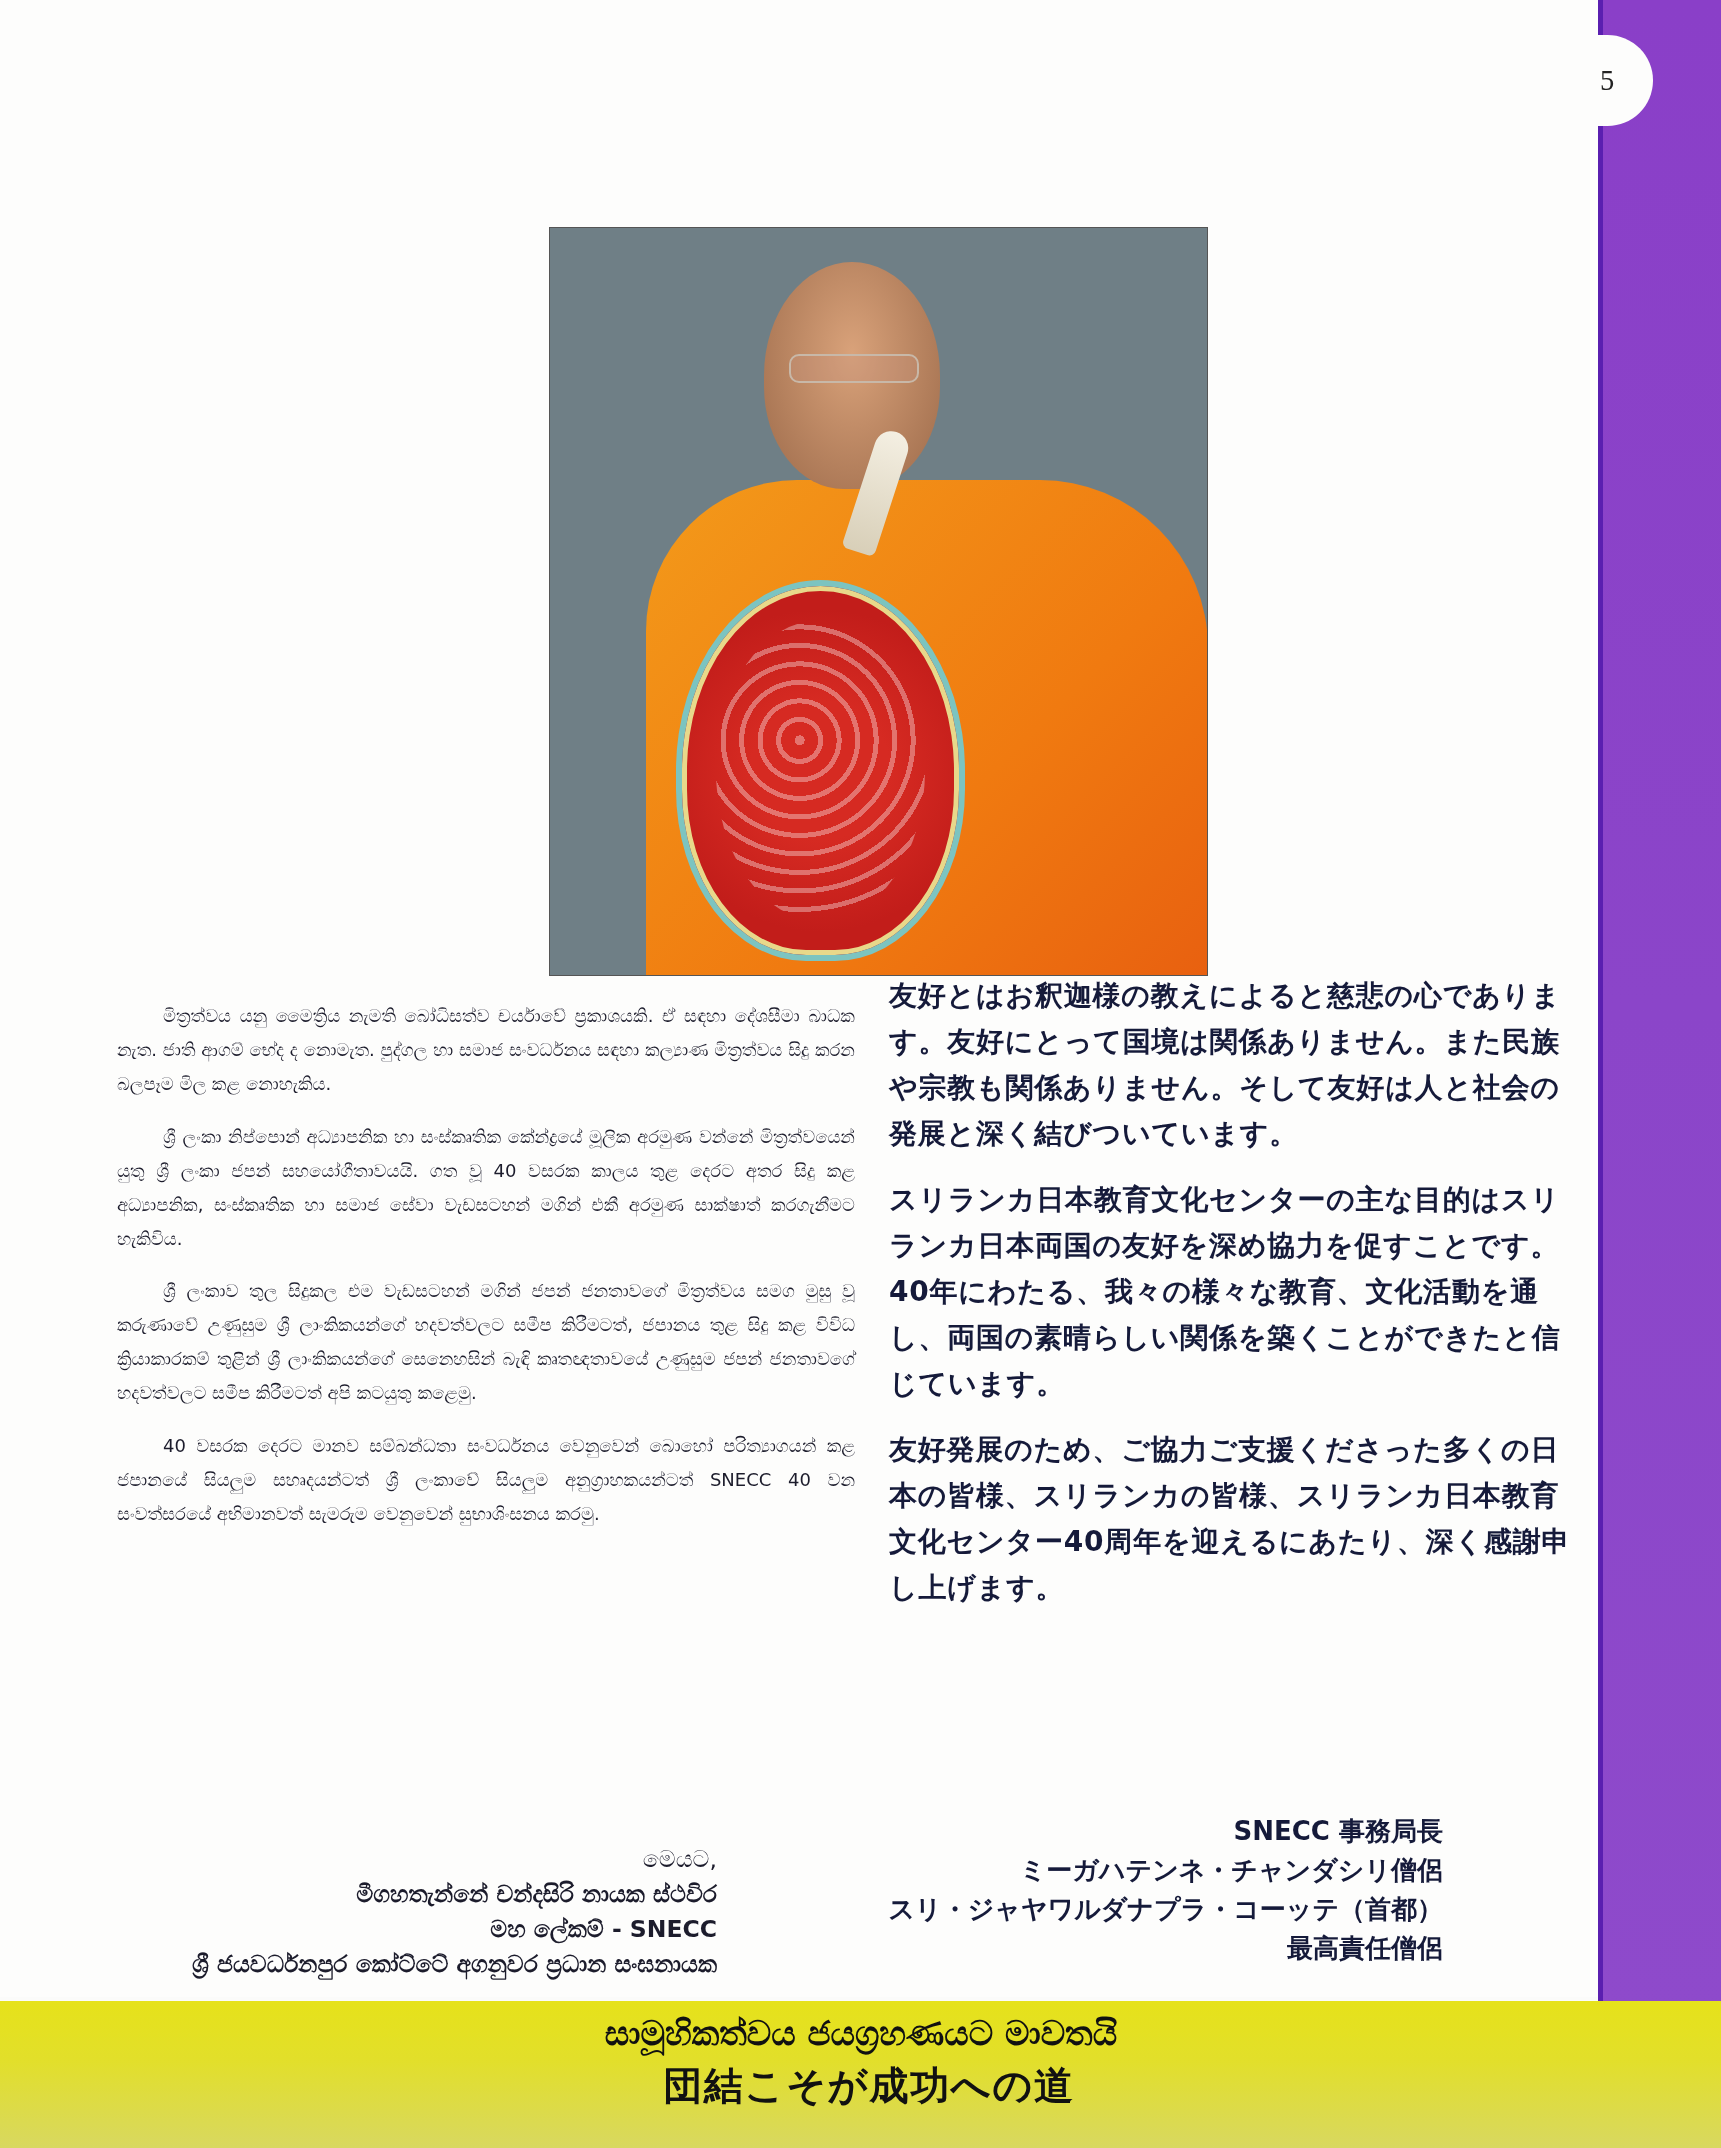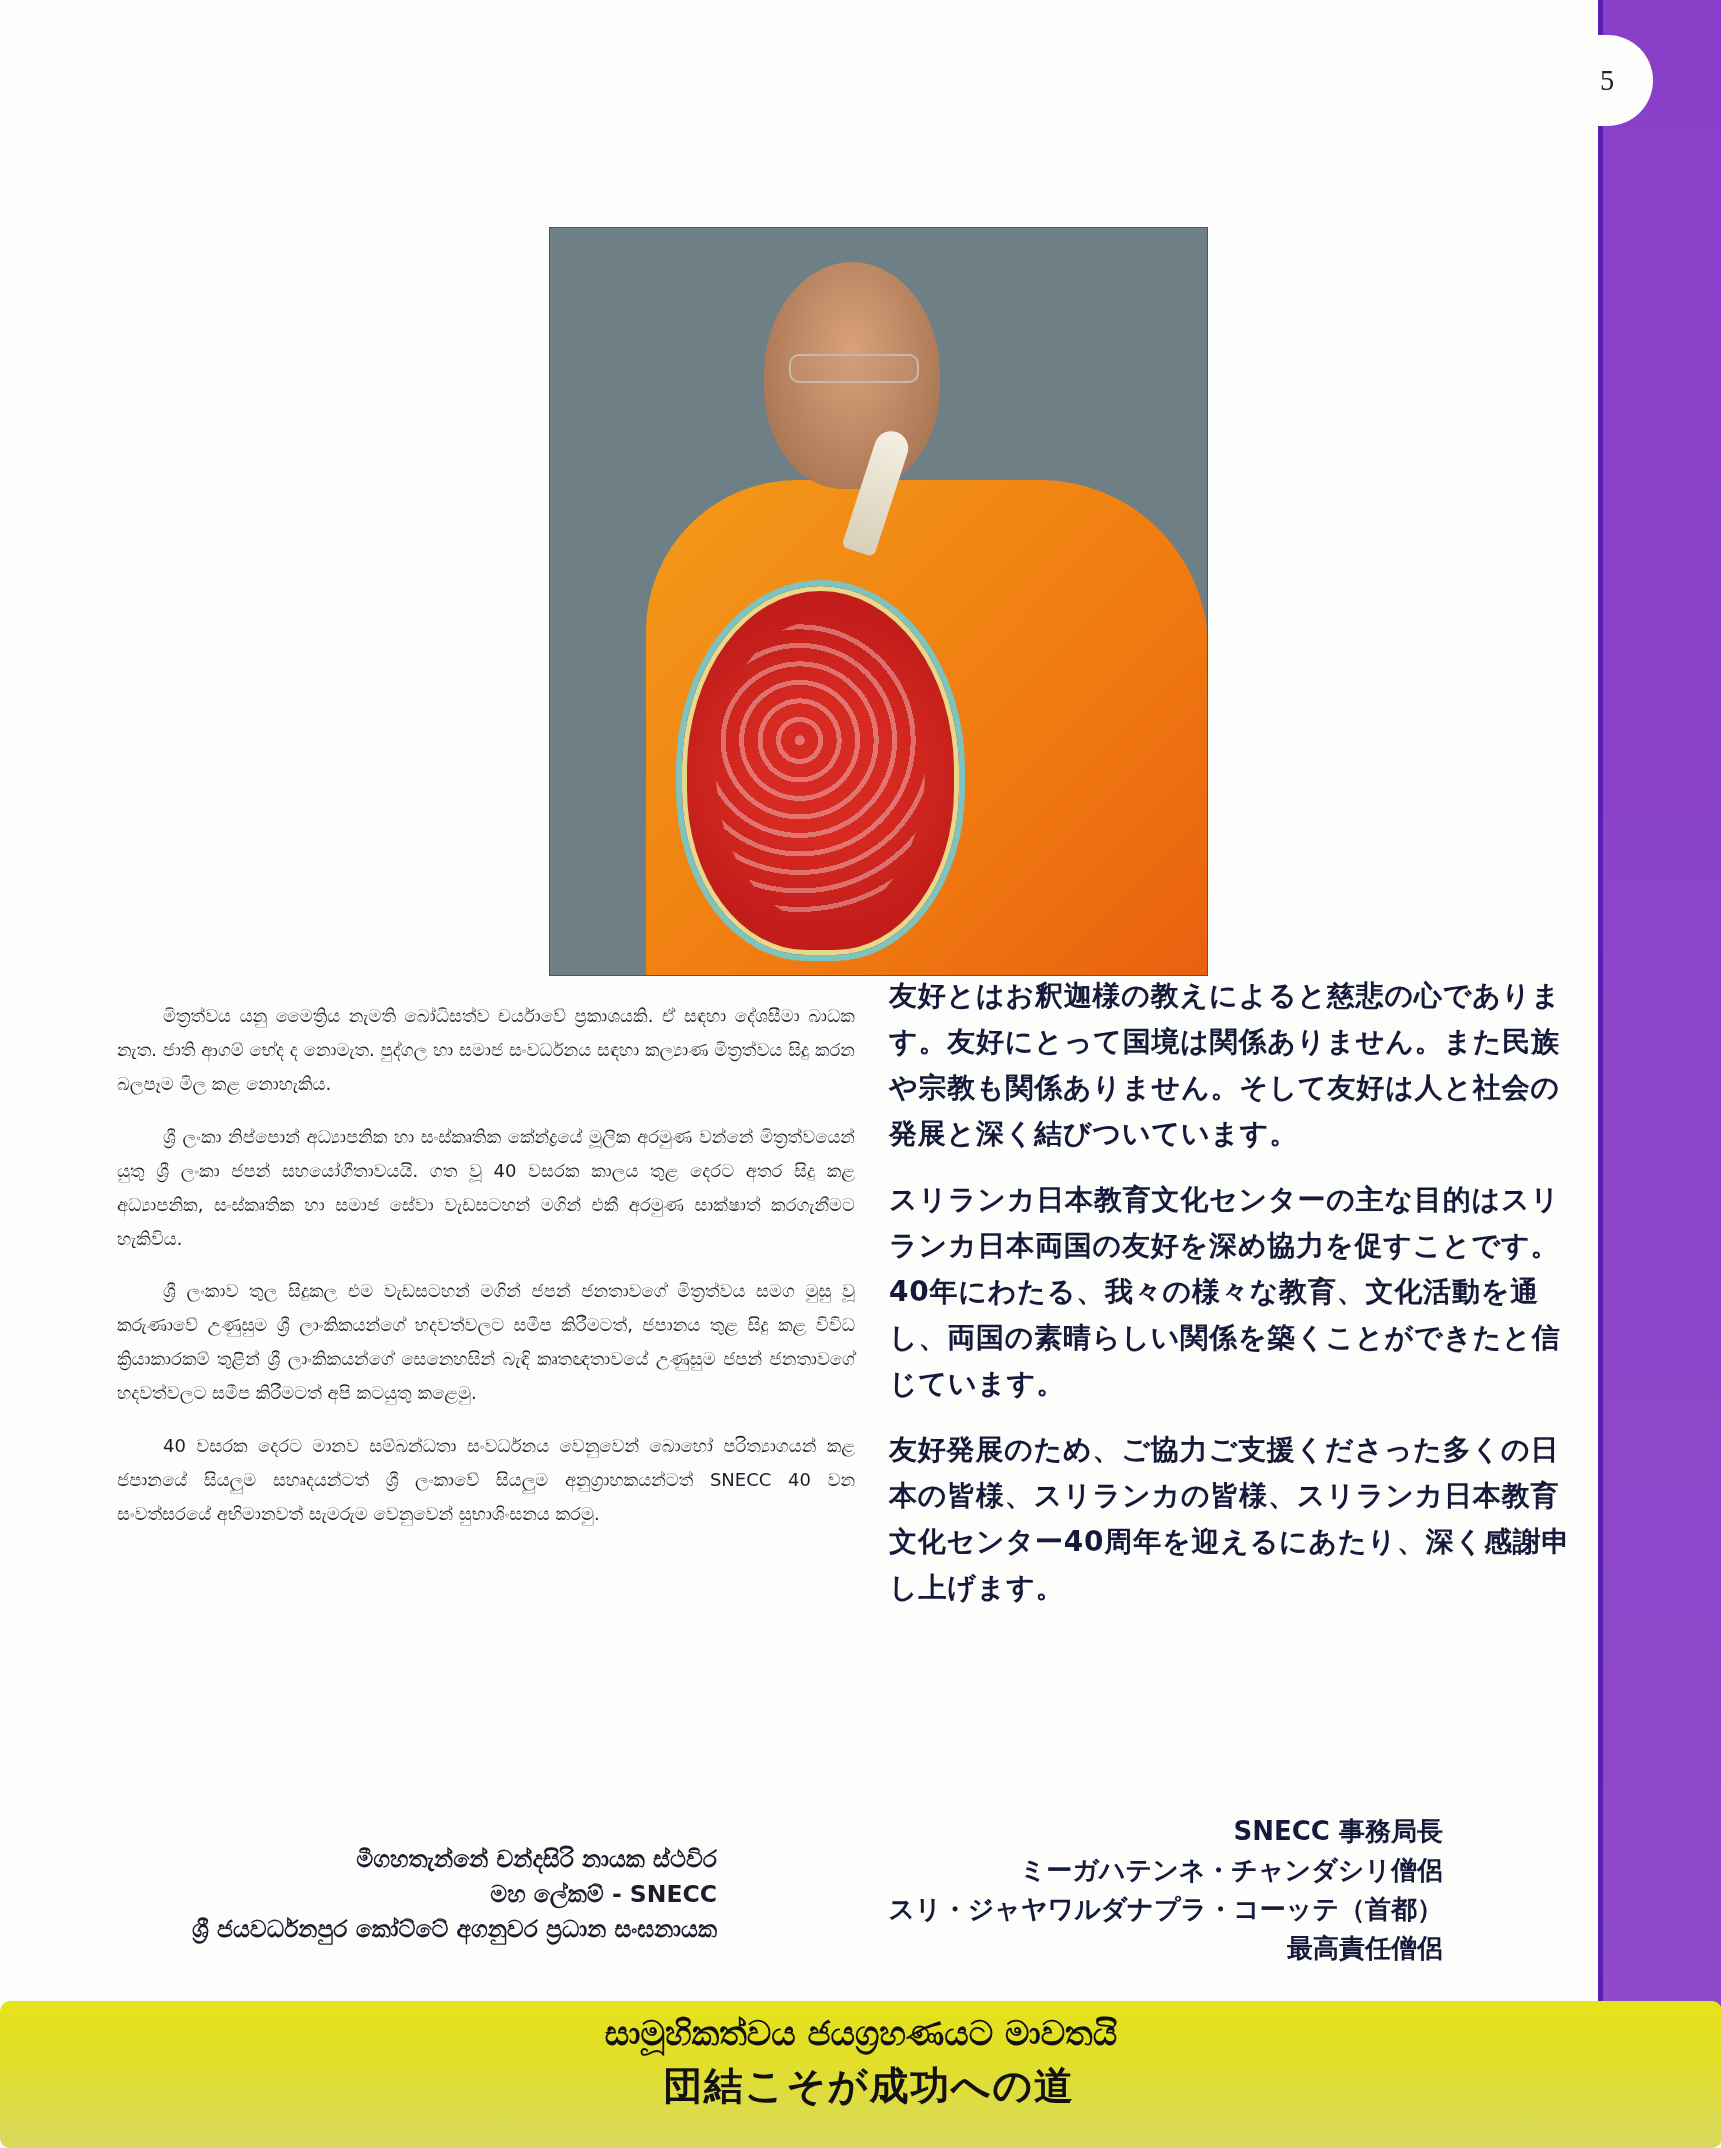--- a/index.html
+++ b/index.html
@@ -81,21 +81,20 @@
   }
   .col-ja p { margin:0 0 20px 0; }
   .sign-ja {
     position:absolute; right:155px; top:1812px; text-align:right;
     font-size:26px; line-height:39px; font-weight:bold; color:#151a3a;
   }
   .banner {
     position:absolute; left:0; top:2001px; width:1722px; height:147px;
     background:linear-gradient(180deg,#e6e21a 0%,#e2df2a 40%,#d8d860 100%);
     text-align:center;
-    border-radius:10px;
   }
   .banner .l1 {
     margin-top:11.7px; font-size:34px; font-weight:bold; color:#111;
   }
   .banner .l2 {
     margin-top:5px; font-size:39px; font-weight:bold; color:#111; letter-spacing:1.7px;padding-left:16px;
   }
 </style>
 </head>
 <body>
@@ -111,20 +110,21 @@
   </div>
 
   <div class="col-si">
     <p>මිත්‍රත්වය යනු මෛත්‍රිය නැමති බෝධිසත්ව චර්යාවේ ප්‍රකාශයකි. ඒ සඳහා දේශසීමා බාධක නැත. ජාති ආගම් භේද ද නොමැත. පුද්ගල හා සමාජ සංවර්ධනය සඳහා කල්‍යාණ මිත්‍රත්වය සිදු කරන බලපෑම මිල කළ නොහැකිය.</p>
     <p>ශ්‍රී ලංකා නිප්පොන් අධ්‍යාපනික හා සංස්කෘතික කේන්ද්‍රයේ මූලික අරමුණ වන්නේ මිත්‍රත්වයෙන් යුතු ශ්‍රී ලංකා ජපන් සහයෝගීතාවයයි. ගත වූ 40 වසරක කාලය තුළ දෙරට අතර සිදු කළ අධ්‍යාපනික, සංස්කෘතික හා සමාජ සේවා වැඩසටහන් මගින් එකී අරමුණ සාක්ෂාත් කරගැනීමට හැකිවිය.</p>
     <p>ශ්‍රී ලංකාව තුල සිදුකල එම වැඩසටහන් මගින් ජපන් ජනතාවගේ මිත්‍රත්වය සමග මුසු වූ කරුණාවේ උණුසුම ශ්‍රී ලාංකිකයන්ගේ හදවත්වලට සමීප කිරීමටත්, ජපානය තුළ සිදු කළ විවිධ ක්‍රියාකාරකම් තුළින් ශ්‍රී ලාංකිකයන්ගේ සෙනෙහසින් බැඳි කෘතඥතාවයේ උණුසුම ජපන් ජනතාවගේ හදවත්වලට සමීප කිරීමටත් අපි කටයුතු කළෙමු.</p>
     <p>40 වසරක දෙරට මානව සම්බන්ධතා සංවර්ධනය වෙනුවෙන් බොහෝ පරිත්‍යාගයන් කළ ජපානයේ සියලුම සහෘදයන්ටත් ශ්‍රී ලංකාවේ සියලුම අනුග්‍රාහකයන්ටත් SNECC 40 වන සංවත්සරයේ අභිමානවත් සැමරුම වෙනුවෙන් සුභාශිංසනය කරමු.</p>
   </div>
 
   <div class="sign-si">
+    <div>මෙයට,</div>
     <div class="b">මීගහතැන්නේ චන්දසිරි නායක ස්ථවිර</div>
     <div class="b">මහ ලේකම් - SNECC</div>
     <div class="b">ශ්‍රී ජයවර්ධනපුර කෝට්ටේ අගනුවර ප්‍රධාන සංඝනායක</div>
   </div>
 
   <div class="col-ja">
     <p>友好とはお釈迦様の教えによると慈悲の心であります。友好にとって国境は関係ありません。また民族や宗教も関係ありません。そして友好は人と社会の発展と深く結びついています。</p>
     <p>スリランカ日本教育文化センターの主な目的はスリランカ日本両国の友好を深め協力を促すことです。40年にわたる、我々の様々な教育、文化活動を通し、両国の素晴らしい関係を築くことができたと信じています。</p>
     <p>友好発展のため、ご協力ご支援くださった多くの日本の皆様、スリランカの皆様、スリランカ日本教育文化センター40周年を迎えるにあたり、深く感謝申し上げます。</p>
   </div>

